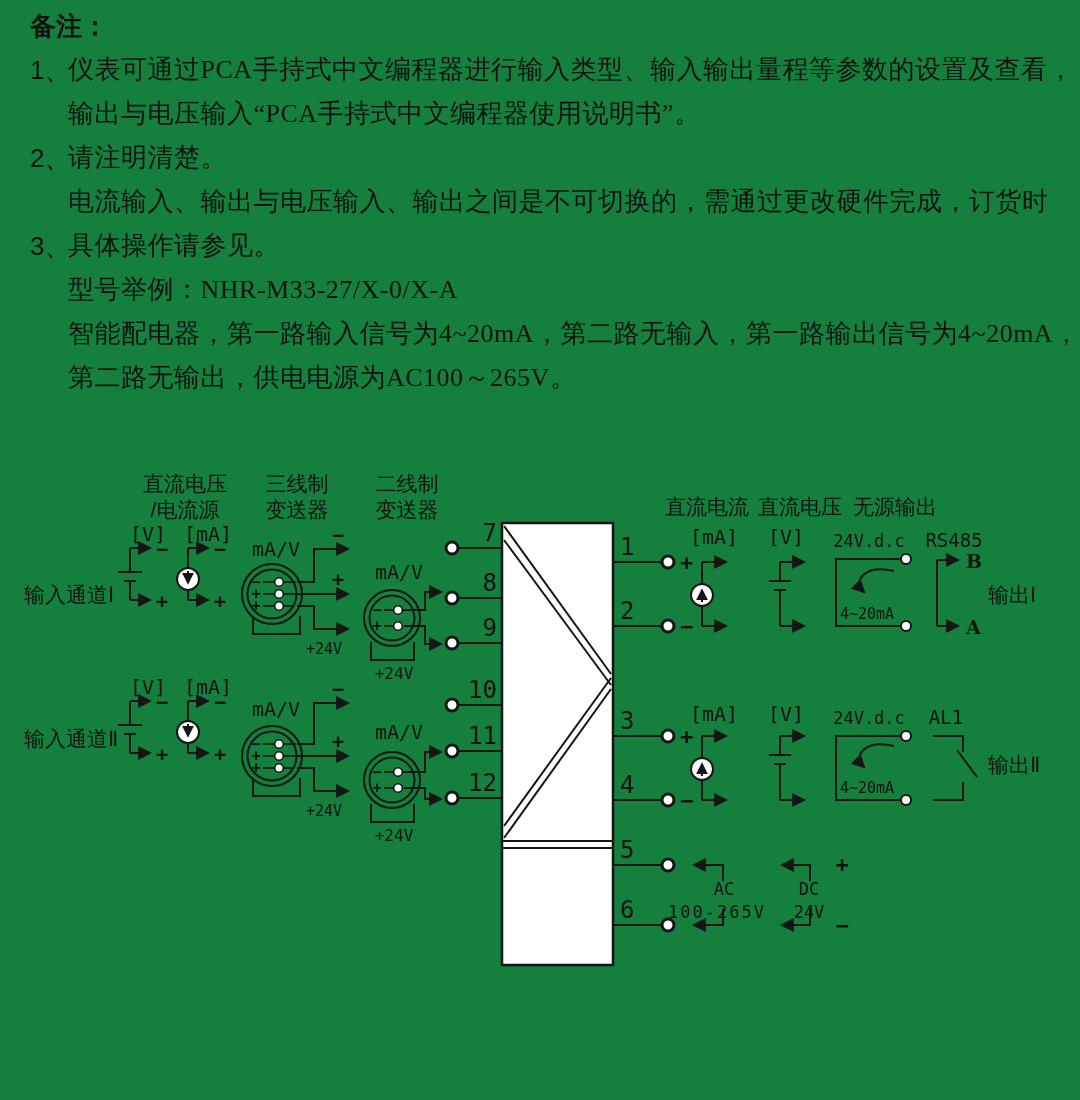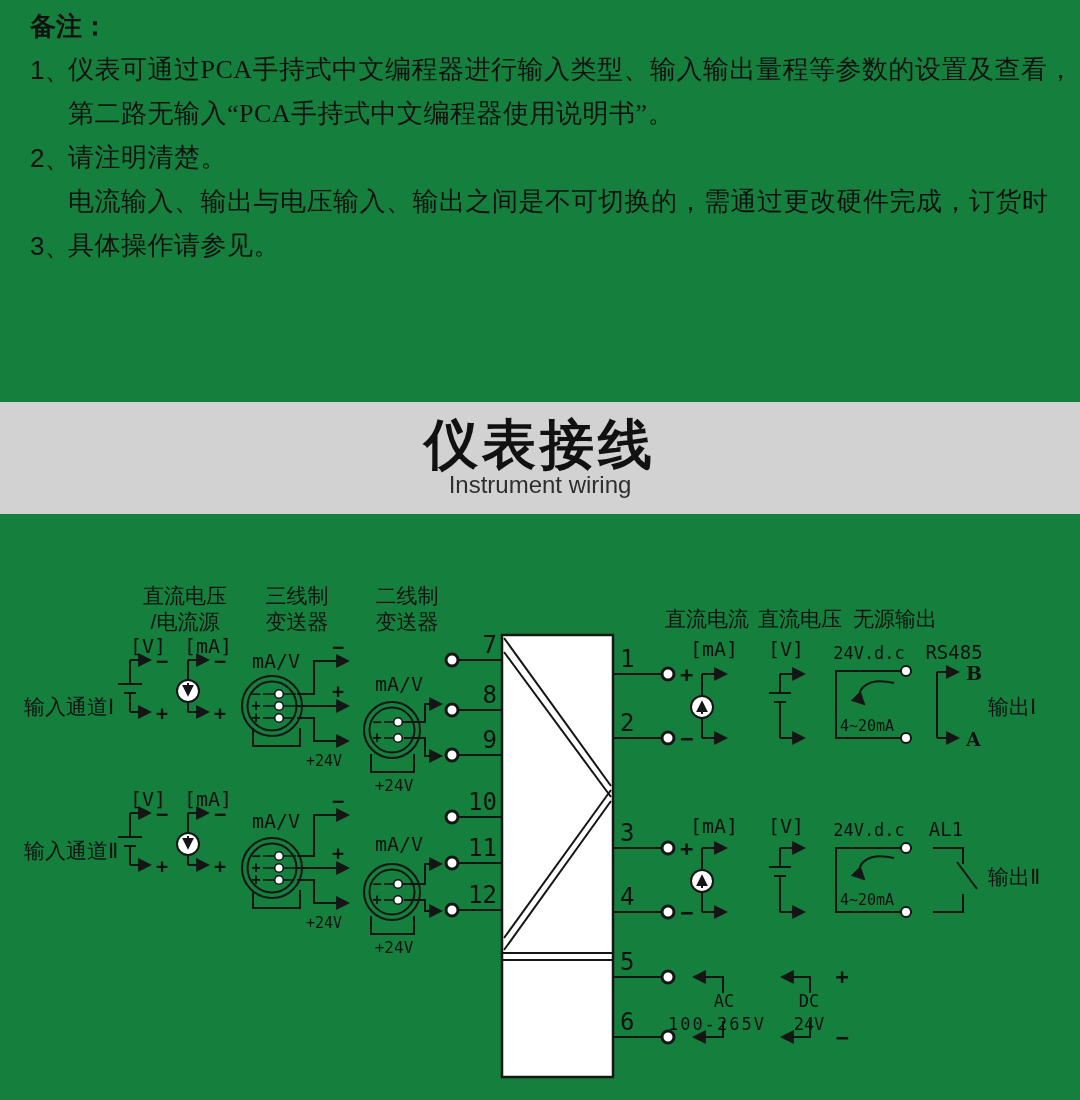--- a/index.html
+++ b/index.html
@@ -42,37 +42,38 @@
 </head>
 <body>
 
 <div class="page">
 
   <div class="notes">
     <div class="n-head">备注：</div>
     <div class="n-item">
       <span class="n-num">1、</span>
       <div class="n-line">仪表可通过PCA手持式中文编程器进行输入类型、输入输出量程等参数的设置及查看，</div>
-      <div class="n-line">第二路无输入“PCA手持式中文编程器使用说明书”。</div>
+      <div class="n-line">输出与电压输入“PCA手持式中文编程器使用说明书”。</div>
     </div>
     <div class="n-item">
       <span class="n-num">2、</span>
       <div class="n-line">请注明清楚。</div>
       <div class="n-line">电流输入、输出与电压输入、输出之间是不可切换的，需通过更改硬件完成，订货时</div>
     </div>
     <div class="n-item">
       <span class="n-num">3、</span>
       <div class="n-line">具体操作请参见。</div>
     </div>
+    <div class="n-item">
+      <div class="n-line">型号举例：NHR-M33-27/X-0/X-A</div>
+      <div class="n-line">智能配电器，第一路输入信号为4~20mA，第二路无输入，第一路输出信号为4~20mA，</div>
+      <div class="n-line">第二路无输出，供电电源为AC100～265V。</div>
+    </div>
   </div>
 
-  <div class="banner">
-    <div class="banner-title">仪表接线</div>
-    <div class="banner-sub">Instrument wiring</div>
-  </div>
 
   <svg width="1080" height="586" viewBox="0 514 1080 586">
     <defs>
       <marker id="ar" viewBox="0 0 10 10" refX="8.5" refY="5" markerWidth="7" markerHeight="7" orient="auto-start-reverse">
         <path d="M0,0 L10,5 L0,10 z" fill="#151515"></path>
       </marker>
       <marker id="ars" viewBox="0 0 10 10" refX="8.5" refY="5" markerWidth="6" markerHeight="6" orient="auto-start-reverse">
         <path d="M0,0 L10,5 L0,10 z" fill="#151515"></path>
       </marker>
     </defs>

